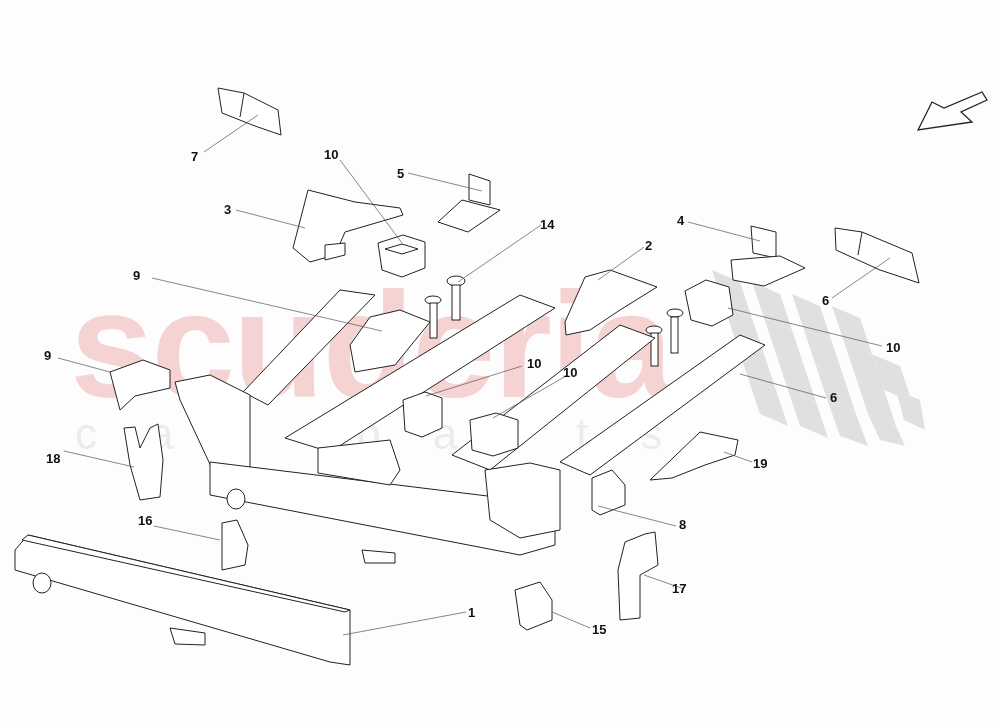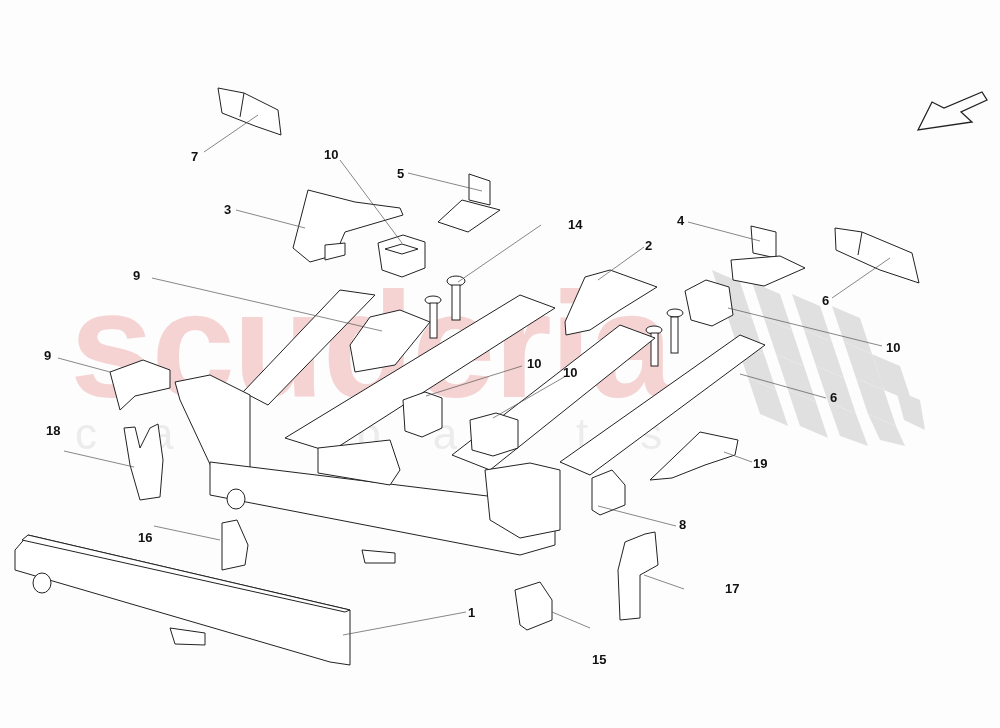--- a/index.html
+++ b/index.html
@@ -136,30 +136,30 @@
       <line x1="684" y1="589" x2="644" y2="575"></line>
       <line x1="466" y1="612" x2="343" y2="635"></line>
       <line x1="590" y1="628" x2="552" y2="612"></line>
     </g>
   </svg>
 
   <span class="callout" style="left:191px;top:150px">7</span>
   <span class="callout" style="left:324px;top:148px">10</span>
   <span class="callout" style="left:397px;top:167px">5</span>
   <span class="callout" style="left:224px;top:203px">3</span>
-  <span class="callout" style="left:568px;top:218px">14</span>
+  <span class="callout" style="left:540px;top:218px">14</span>
   <span class="callout" style="left:645px;top:239px">2</span>
   <span class="callout" style="left:677px;top:214px">4</span>
   <span class="callout" style="left:822px;top:294px">6</span>
   <span class="callout" style="left:133px;top:269px">9</span>
   <span class="callout" style="left:886px;top:341px">10</span>
   <span class="callout" style="left:44px;top:349px">9</span>
   <span class="callout" style="left:527px;top:357px">10</span>
   <span class="callout" style="left:563px;top:366px">10</span>
   <span class="callout" style="left:830px;top:391px">6</span>
   <span class="callout" style="left:753px;top:457px">19</span>
-  <span class="callout" style="left:46px;top:424px">18</span>
+  <span class="callout" style="left:46px;top:452px">18</span>
   <span class="callout" style="left:679px;top:518px">8</span>
-  <span class="callout" style="left:138px;top:531px">16</span>
-  <span class="callout" style="left:725px;top:582px">17</span>
+  <span class="callout" style="left:138px;top:514px">16</span>
+  <span class="callout" style="left:672px;top:582px">17</span>
   <span class="callout" style="left:468px;top:606px">1</span>
-  <span class="callout" style="left:592px;top:653px">15</span>
+  <span class="callout" style="left:592px;top:623px">15</span>
 </div>
 
 </body></html>

